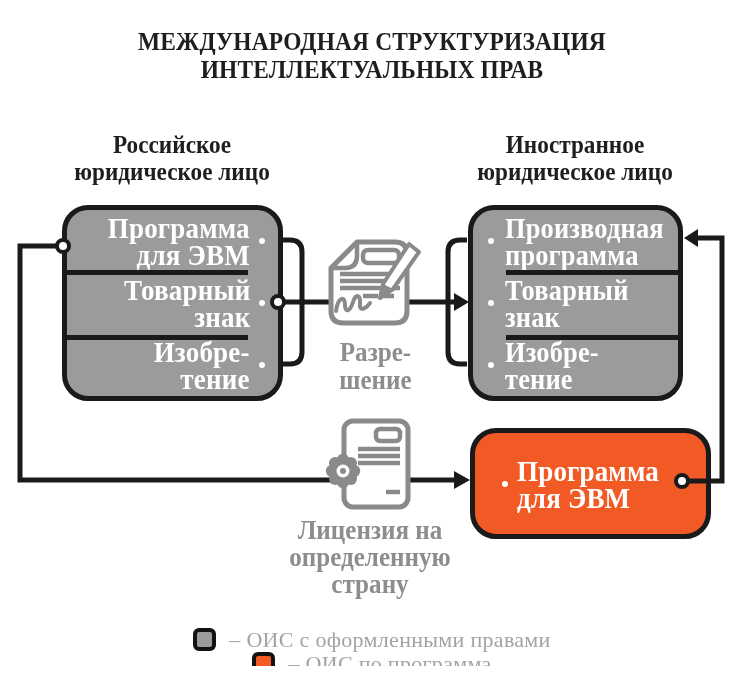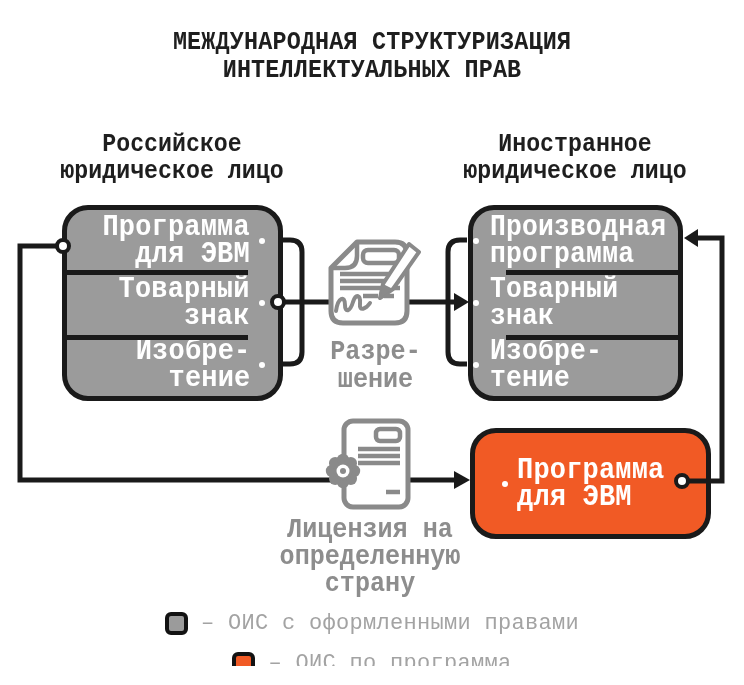--- a/index.html
+++ b/index.html
@@ -1,18 +1,18 @@
 <!DOCTYPE html>
 <html><head>
 <meta charset="utf-8">
 <style>
   html,body{margin:0;padding:0;background:#fff;}
   .canvas{
     position:relative;width:744px;height:666px;background:#ffffff;overflow:hidden;
-    font-family:Liberation Mono, monospace;
+    font-family:Liberation Serif, serif;
   }
   .abs{position:absolute;}
   
   .title{
     left:0;top:28px;width:744px;text-align:center;
     font-size:26px;font-weight:bold;color:#1e1e1e;line-height:28px;
     transform:scaleX(0.9);letter-spacing:0.2px;z-index:2;
   }
   .entity-header{
     top:131px;width:300px;text-align:center;
@@ -23,21 +23,21 @@
   .entity-header.right{left:425px;}
   
   .ipbox{
     background:#9b9b9b;border:5px solid #1a1a1a;border-radius:26px;
     box-sizing:border-box;z-index:1;display:flex;flex-direction:column;
   }
   .box-left{left:62px;top:205px;width:221px;height:196px;}
   .box-right{left:468px;top:205px;width:215px;height:196px;}
   .box-row{flex:1;display:flex;align-items:center;}
   .box-left .box-row{justify-content:flex-end;padding-right:13px;}
-  .box-right .box-row{justify-content:flex-start;}
+  .box-right .box-row{justify-content:flex-start;padding-left:15px;}
   .row-text{
     font-size:30px;font-weight:bold;color:#fff;line-height:27px;letter-spacing:0.2px;
   }
   .box-left .row-text{text-align:right;transform:scaleX(0.9);transform-origin:right center;}
   .box-right .row-text{text-align:left;transform:scaleX(0.88);transform-origin:left center;}
   .bullet{width:6px;height:6px;border-radius:50%;background:#fff;flex:0 0 auto;}
   .box-left .bullet{margin-left:9px;}
   .box-right .bullet{margin-right:11px;}
   .divider{position:absolute;height:5px;background:#1a1a1a;}
   .box-left .divider{left:0;width:181px;}
@@ -53,21 +53,21 @@
   .licensed-box .bullet{margin-right:9px;}
   
   .conn-label{
     text-align:center;font-weight:bold;color:#8d8d8d;z-index:2;
     font-size:27px;line-height:28px;transform:scaleX(0.93);
   }
   .permission-label{left:298px;top:338px;width:155px;}
   .license-label{left:240px;top:517px;width:260px;line-height:27px;}
   
   .legend-row{left:0;width:744px;display:flex;justify-content:center;align-items:center;gap:13px;z-index:2;}
-  .legend-row.r1{top:612px;}
+  .legend-row.r1{top:628px;}
   .legend-row.r2{top:652px;}
   .swatch{width:15px;height:15px;border:4px solid #121212;border-radius:6px;}
   .swatch.gray{background:#9b9b9b;}
   .swatch.orange{background:#f15a25;}
   .legend-label{font-size:22px;color:#a3a3a3;letter-spacing:0.3px;line-height:23px;}
   
   .wires{left:0;top:0;z-index:3;pointer-events:none;}
   .icon-layer{z-index:4;}
 </style>
 </head>

